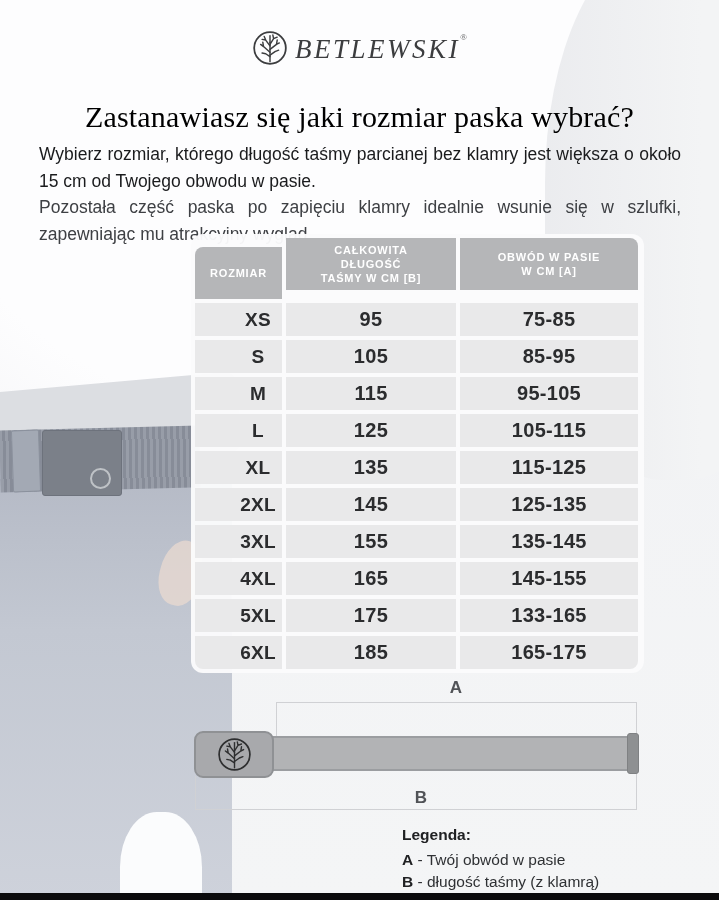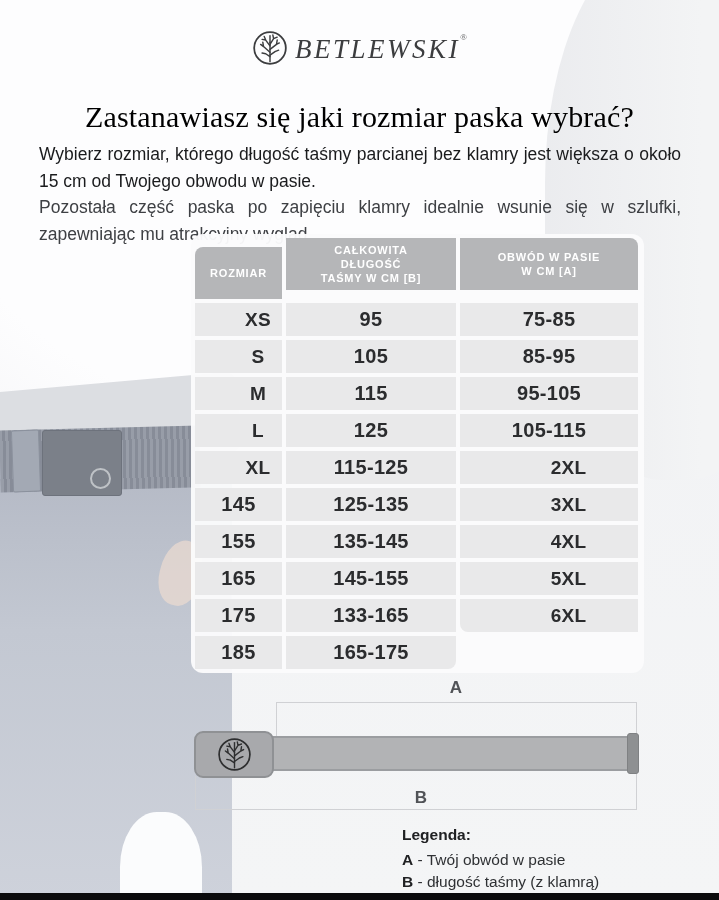--- a/index.html
+++ b/index.html
@@ -153,20 +153,21 @@
       <div class="cell td td-size">S</div>
       <div class="cell td">105</div>
       <div class="cell td">85-95</div>
       <div class="cell td td-size">M</div>
       <div class="cell td">115</div>
       <div class="cell td">95-105</div>
       <div class="cell td td-size">L</div>
       <div class="cell td">125</div>
       <div class="cell td">105-115</div>
       <div class="cell td td-size">XL</div>
+      <div class="cell td">135</div>
       <div class="cell td">115-125</div>
       <div class="cell td td-size">2XL</div>
       <div class="cell td">145</div>
       <div class="cell td">125-135</div>
       <div class="cell td td-size">3XL</div>
       <div class="cell td">155</div>
       <div class="cell td">135-145</div>
       <div class="cell td td-size">4XL</div>
       <div class="cell td">165</div>
       <div class="cell td">145-155</div>

